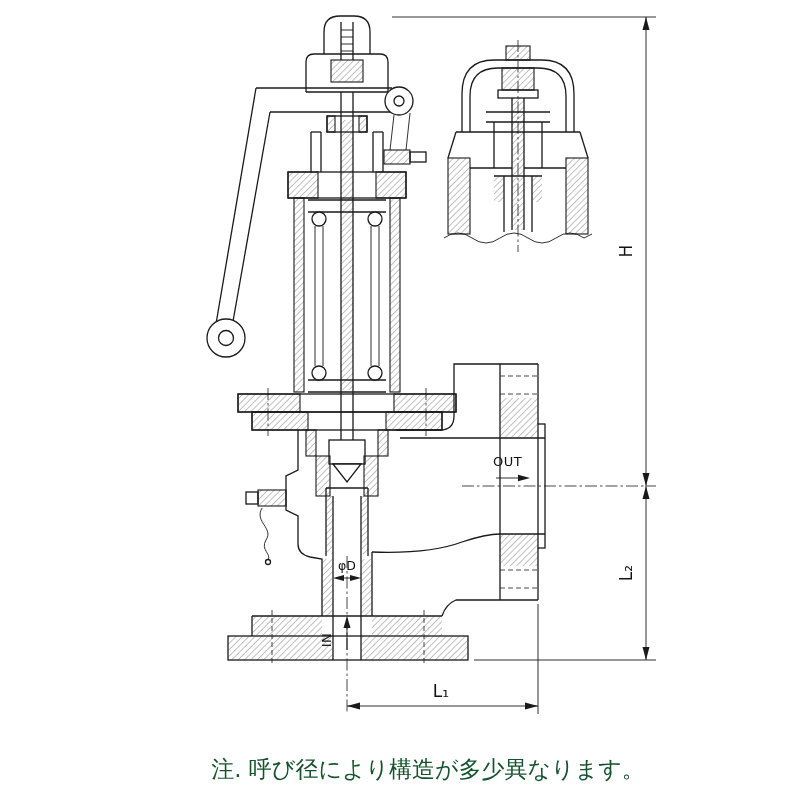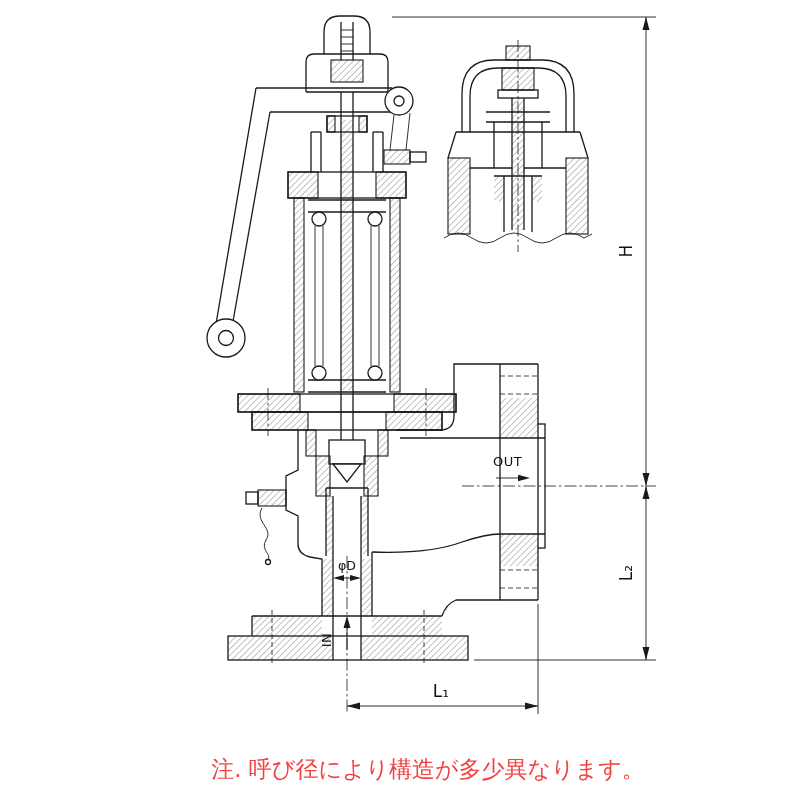--- a/index.html
+++ b/index.html
@@ -11,21 +11,21 @@
   .th  { fill:none; stroke:#1a1a1a; stroke-width:0.9; }
   .hr  { fill:url(#h45); stroke:#1a1a1a; stroke-width:1.1; }
   .hrs { fill:url(#h45); stroke:none; }
   .cl  { fill:none; stroke:#1a1a1a; stroke-width:0.8; stroke-dasharray:12 3 2.5 3; }
   .bd  { fill:none; stroke:#1a1a1a; stroke-width:0.8; stroke-dasharray:5 3; }
   .dim { fill:none; stroke:#1a1a1a; stroke-width:0.9; }
   .arr { fill:#1a1a1a; stroke:none; }
   .dimtext { font-size:17px; }
   .smalltext { font-size:13px; letter-spacing:0.5px; }
   #note-line { position:absolute; left:0; right:0; top:754px; text-align:center;
-               font-size:23px; color:#ef4444; }
+               font-size:23px; color:#14532d; }
   #note-line span { display:inline-block; transform:translateX(28px); }
 </style>
 </head>
 <body>
 
 <div id="stage">
 <svg width="800" height="800" viewBox="0 0 800 800">
   <defs>
     <pattern id="h45" width="4.5" height="4.5" patternUnits="userSpaceOnUse" patternTransform="rotate(45)">
       <line x1="0" y1="0" x2="0" y2="4.5" stroke="#333" stroke-width="0.6"></line>

